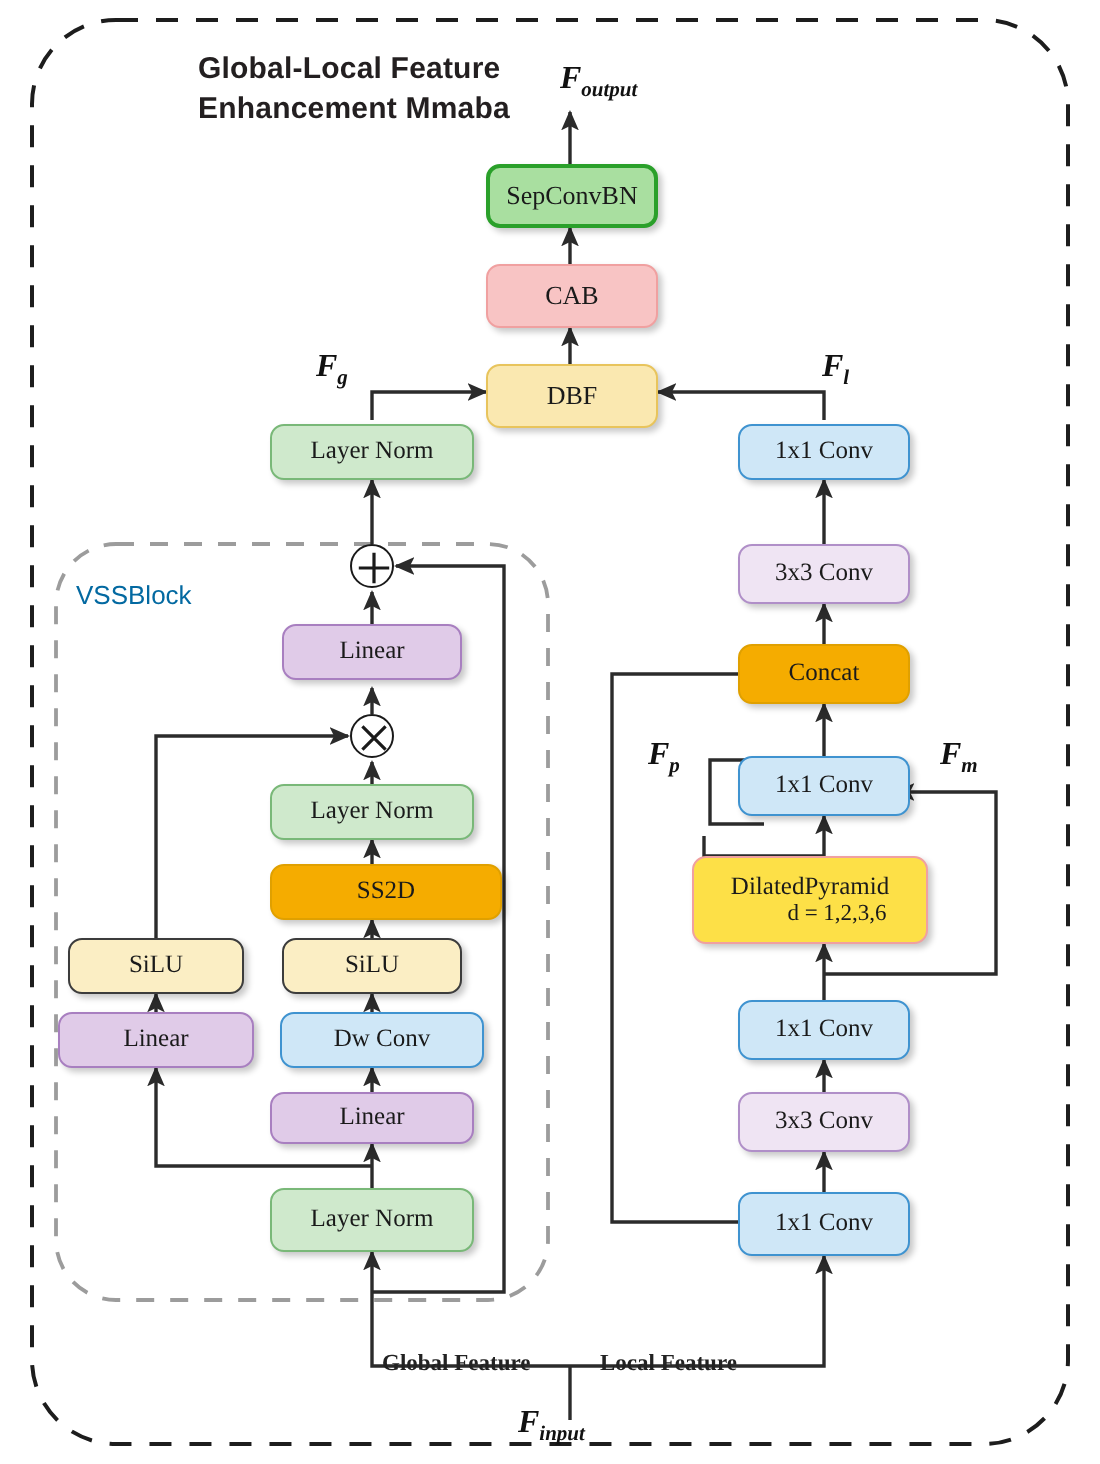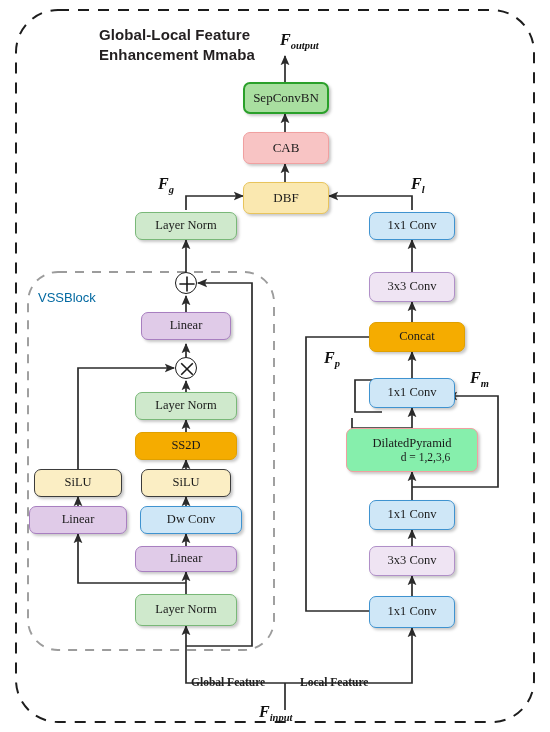--- a/index.html
+++ b/index.html
@@ -162,21 +162,21 @@
   <div class="flabel" style="left:259px; top:703px;text-align:right;">
     <span>F</span><sub>input</sub>
   </div>
 
   <div class="flabel" style="left:158px; top:175px;">
     <span>F</span><sub>g</sub>
   </div>
   <div class="flabel" style="left:411px; top:175px;">
     <span>F</span><sub>l</sub>
   </div>
-  <div class="flabel" style="left:324px; top:349px;">
+  <div class="flabel" style="left:324px; top:369px;">
     <span>F</span><sub>p</sub>
   </div>
   <div class="flabel" style="left:470px; top:369px;">
     <span>F</span><sub>m</sub>
   </div>
 
   <div class="plainlabel" style="left:191px; top:676px;">Global Feature</div>
   <div class="plainlabel" style="left:300px; top:676px;">Local Feature</div>
 
   <div class="op" style="left:175px; top:272px;">
@@ -207,21 +207,21 @@
   </div>
 
   <div class="node" style="left:141px; top:312px; width:90px; height:28px; background:#e0cbe8; border:1.6px solid #a87fc0; font-size:12.5px;">
     <span>Linear</span>
   </div>
 
   <div class="node" style="left:135px; top:392px; width:102px; height:28px; background:#cfe9cc; border:1.6px solid #79b878; font-size:12.5px;">
     <span>Layer Norm</span>
   </div>
 
-  <div class="node" style="left:135px; top:432px; width:102px; height:28px; background:#f5ac00; border:1.6px solid #e0a000; font-size:12.5px;text-align:right;">
+  <div class="node" style="left:135px; top:432px; width:116px; height:28px; background:#f5ac00; border:1.6px solid #e0a000; font-size:12.5px;text-align:right;">
     <span>SS2D</span>
   </div>
 
   <div class="node" style="left:141px; top:469px; width:90px; height:28px; background:#fbeec4; border:1.6px solid #3c3c3c; font-size:12.5px;">
     <span>SiLU</span>
   </div>
 
   <div class="node" style="left:140px; top:506px; width:102px; height:28px; background:#cfe7f7; border:1.6px solid #3f93d0; font-size:12.5px;">
     <span>Dw Conv</span>
   </div>
@@ -243,29 +243,29 @@
   </div>
 
   <div class="node" style="left:369px; top:212px; width:86px; height:28px; background:#cfe7f7; border:1.6px solid #3f93d0; font-size:12.5px;">
     <span>1x1 Conv</span>
   </div>
 
   <div class="node" style="left:369px; top:272px; width:86px; height:30px; background:#efe4f3; border:1.6px solid #b08fc8; font-size:12.5px;">
     <span>3x3 Conv</span>
   </div>
 
-  <div class="node" style="left:369px; top:322px; width:96px; height:30px; background:#f5ac00; border:1.6px solid #e0a000; font-size:12.5px;">
+  <div class="node" style="left:369px; top:322px; width:86px; height:30px; background:#f5ac00; border:1.6px solid #e0a000; font-size:12.5px;">
     <span>Concat</span>
   </div>
 
   <div class="node" style="left:369px; top:378px; width:86px; height:30px; background:#cfe7f7; border:1.6px solid #3f93d0; font-size:12.5px;">
     <span>1x1 Conv</span>
   </div>
 
-  <div class="node" style="left:346px; top:428px; width:132px; height:44px; background:#86efac; border:1.6px solid #f0a0a0; font-size:12.5px; flex-direction:column;">
+  <div class="node" style="left:346px; top:428px; width:118px; height:44px; background:#fde047; border:1.6px solid #f0a0a0; font-size:12.5px; flex-direction:column;">
     <span>DilatedPyramid</span>
     <span class="dp-line2">d = 1,2,3,6</span>
   </div>
 
   <div class="node" style="left:369px; top:500px; width:86px; height:30px; background:#cfe7f7; border:1.6px solid #3f93d0; font-size:12.5px;">
     <span>1x1 Conv</span>
   </div>
 
   <div class="node" style="left:369px; top:546px; width:86px; height:30px; background:#efe4f3; border:1.6px solid #b08fc8; font-size:12.5px;">
     <span>3x3 Conv</span>

